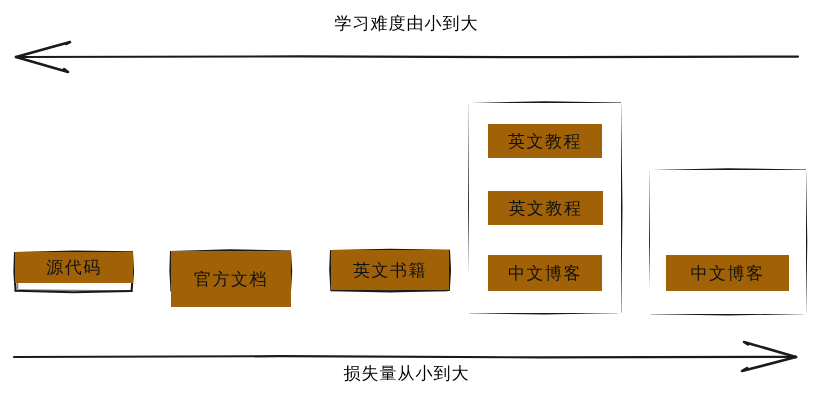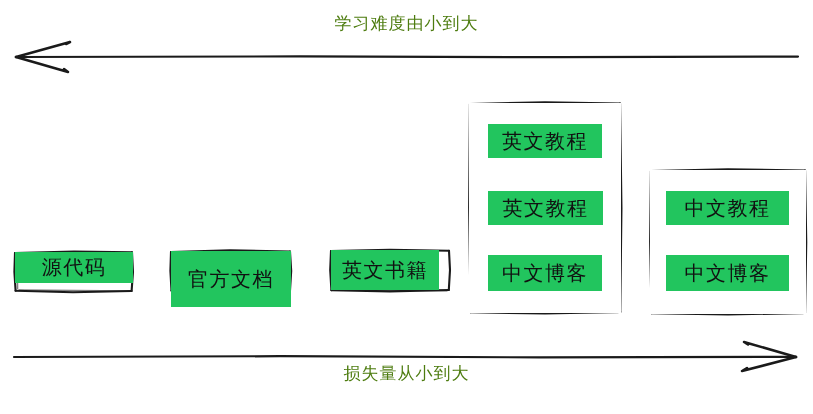--- a/index.html
+++ b/index.html
@@ -13,21 +13,21 @@
   #canvas {
     position: relative;
     width: 813px;
     height: 414px;
     background: #ffffff;
     overflow: hidden;
   }
   .axis-label {
     position: absolute;
     font-size: 17px;
-    color: #4d7c0f;
+    color: #000000;
     letter-spacing: 1px;
     white-space: nowrap;
     font-family: "DejaVu Sans", "Liberation Sans", sans-serif;
   }
   #top-label {
     left: 0;
     right: 0;
     top: 12px;
     text-align: center;
   }
@@ -41,25 +41,25 @@
     position: absolute;
     left: 0;
     top: 0;
     width: 813px;
     height: 414px;
     pointer-events: none;
   }
   .node {
     position: absolute;
     box-sizing: border-box;
-    background: #22c55e;
+    background: #a16207;
     display: flex;
     align-items: center;
     justify-content: center;
-    font-size: 20px;
+    font-size: 17px;
     color: #111111;
     letter-spacing: 1.5px;
     white-space: nowrap;
   }
   .group {
     position: absolute;
     box-sizing: border-box;
     background: #ffffff;
   }
 </style>
@@ -183,26 +183,25 @@
   </svg>
 
   <div class="axis-label" id="top-label">学习难度由小到大</div>
 
   <div class="axis-label" id="bottom-label">损失量从小到大</div>
 
   <div class="node" style="left:15px; top:252px; width:118px; height:31px;">源代码</div>
 
   <div class="node" style="left:171px; top:251px; width:120px; height:56px;">官方文档</div>
 
-  <div class="node" style="left:331px; top:250px; width:108px; height:40px;">英文书籍</div>
+  <div class="node" style="left:331px; top:250px; width:118px; height:40px;">英文书籍</div>
 
   <div class="group" style="left:469px; top:103px; width:152px; height:210px;">
     <div class="node" style="left:19px; top:21px; width:114px; height:34px;">英文教程</div>
     <div class="node" style="left:19px; top:88px; width:115px; height:34px;">英文教程</div>
     <div class="node" style="left:19px; top:152px; width:114px; height:36px;">中文博客</div>
   </div>
 
   <div class="group" style="left:650px; top:170px; width:156px; height:144px;">
-    <div class="node" style="left:16px; top:21px; width:123px; height:34px;">中文教程</div>
     <div class="node" style="left:16px; top:85px; width:123px; height:36px;text-align:right;">中文博客</div>
   </div>
 
 </div>
 
 </body></html>

